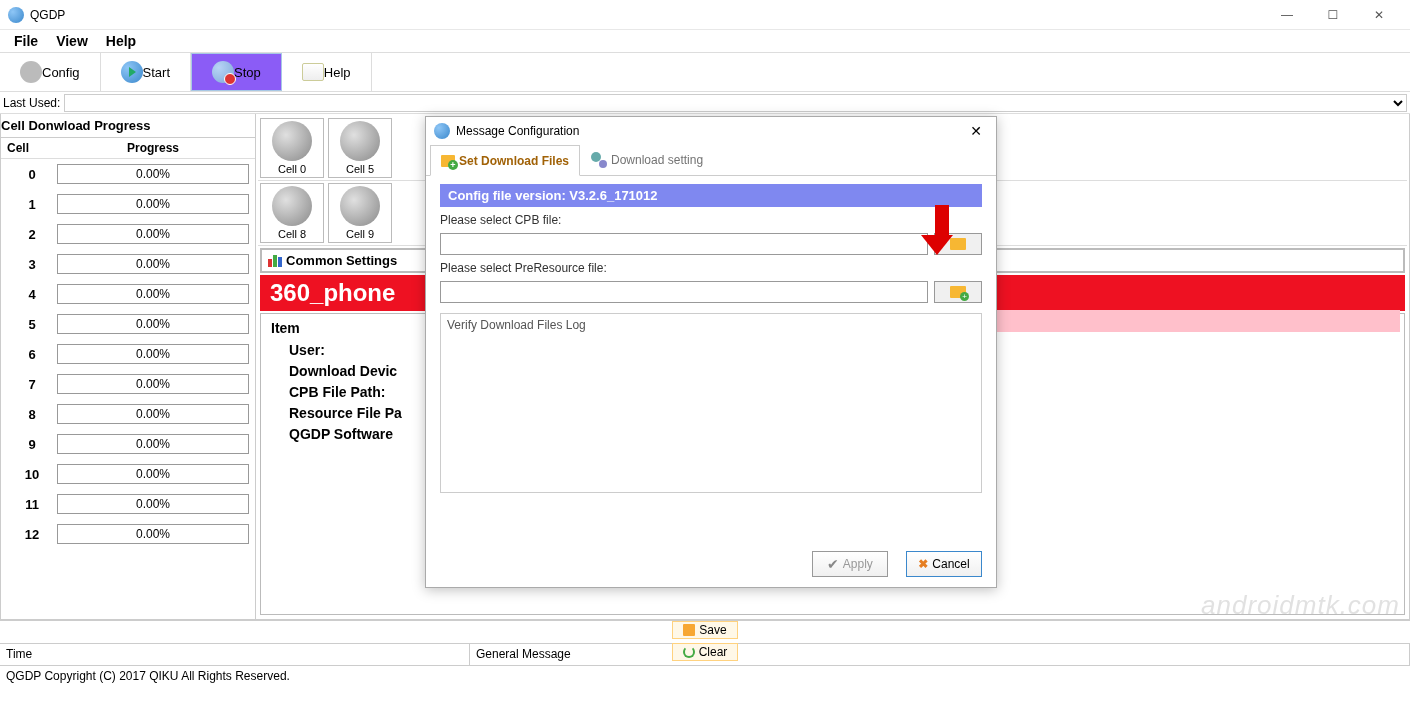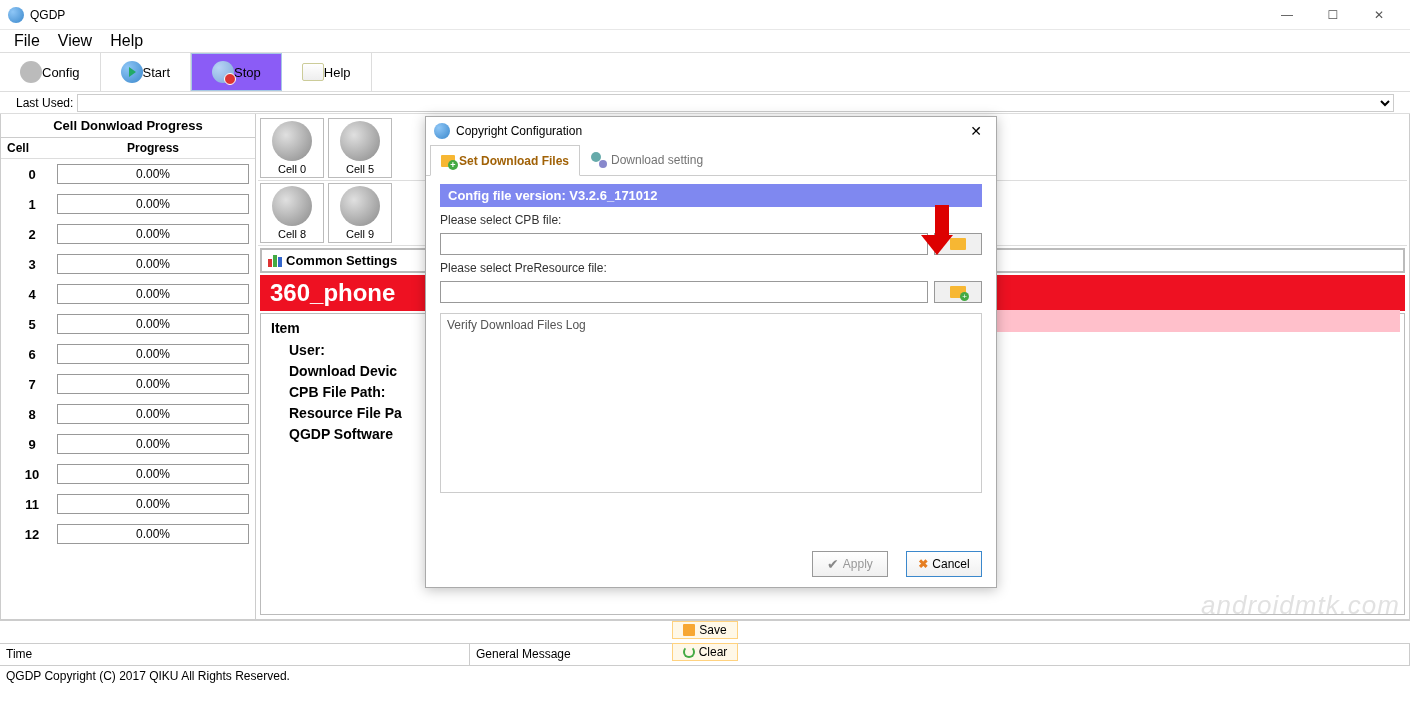--- a/index.html
+++ b/index.html
@@ -7,38 +7,38 @@
 
 
 .titlebar { height: 30px; display: flex; align-items: center; padding: 0 8px; border-bottom: 1px solid #e8e8e8; }
 .titlebar .app-icon { width: 16px; height: 16px; border-radius: 50%; background: radial-gradient(circle at 30% 30%, #8ec6f6, #3b88cc); margin-right: 6px; }
 .titlebar .title { flex: 1; font-size: 12px; }
 .titlebar .win-controls { display: flex; gap: 0; }
 .titlebar .win-btn { width: 46px; height: 28px; display: flex; align-items: center; justify-content: center; color: #555; font-size: 12px; }
 
 
 .menubar { height: 22px; display: flex; align-items: center; padding: 0 6px; gap: 2px; }
-.menubar .menu-item { padding: 2px 8px; font-size: 16px; }
+.menubar .menu-item { padding: 2px 8px; font-size: 14px; font-weight: bold; }
 
 
 .toolbar { height: 40px; display: flex; align-items: stretch; border-top: 1px solid #ddd; border-bottom: 1px solid #ddd; }
 .toolbar .tool-btn { display: flex; align-items: center; padding: 0 20px; border-right: 1px solid #ddd; font-size: 13px; }
 .toolbar .tool-btn.active { border: 1px solid #a8c8e4; background: #8b5cf6; }
 .tool-icon { width: 24px; height: 24px; display: flex; align-items: center; justify-content: center; }
 
 
-.lastused { height: 22px; display: flex; align-items: center; padding: 0 16px; gap: 4px; border-bottom: 1px solid #ddd; }
+.lastused { height: 22px; display: flex; align-items: center; padding: 0 3px; gap: 4px; border-bottom: 1px solid #ddd; }
 .lastused select { flex: 1; height: 18px; border: 1px solid #ccc; background: #fff; }
 
 
 .main { display: flex; height: 506px; }
 
 
 .left-panel { width: 256px; border: 1px solid #ccc; border-top: none; display: flex; flex-direction: column; }
-.left-title { text-align: center; font-weight: bold; font-size: 13px; padding: 4px 0; border-bottom: 1px solid #ccc; }
+.left-title { text-align: left; font-weight: bold; font-size: 13px; padding: 4px 0; border-bottom: 1px solid #ccc; }
 .left-header { display: flex; border-bottom: 1px solid #ddd; font-weight: bold; font-size: 12px; }
 .left-header .h-cell { width: 50px; text-align: left; padding: 3px 6px; }
 .left-header .h-prog { flex: 1; text-align: center; padding: 3px 0; }
 .left-body { flex: 1; overflow-y: scroll; }
 .left-row { display: flex; align-items: center; padding: 5px 6px; }
 .left-row .c-cell { width: 50px; text-align: center; font-weight: bold; font-size: 13px; }
 .left-row .c-prog { flex: 1; border: 1px solid #999; text-align: center; font-size: 12px; padding: 2px 0; }
 
 
 .right-panel { flex: 1; border: 1px solid #ccc; border-left: none; border-top: none; display: flex; flex-direction: column; padding: 2px; position: relative; }
@@ -282,21 +282,21 @@
 <div class="bottom-table">
   <div class="col time">Time</div>
   <div class="col msg">General Message</div>
 </div>
 
 <div class="statusbar">QGDP Copyright (C) 2017 QIKU All Rights Reserved.</div>
 
 <div class="dialog">
   <div class="dialog-title">
     <div class="dlg-icon"></div>
-    <div class="dlg-text">Copyright Configuration</div>
+    <div class="dlg-text">Message Configuration</div>
     <div class="dlg-close">✕</div>
   </div>
   <div class="dialog-tabs">
     <div class="dialog-tab active">
       <div class="tab-folder-icon"></div>
       <span>Set Download Files</span>
     </div>
     <div class="dialog-tab">
       <div class="tab-gears-icon"></div>
       <span>Download setting</span>

